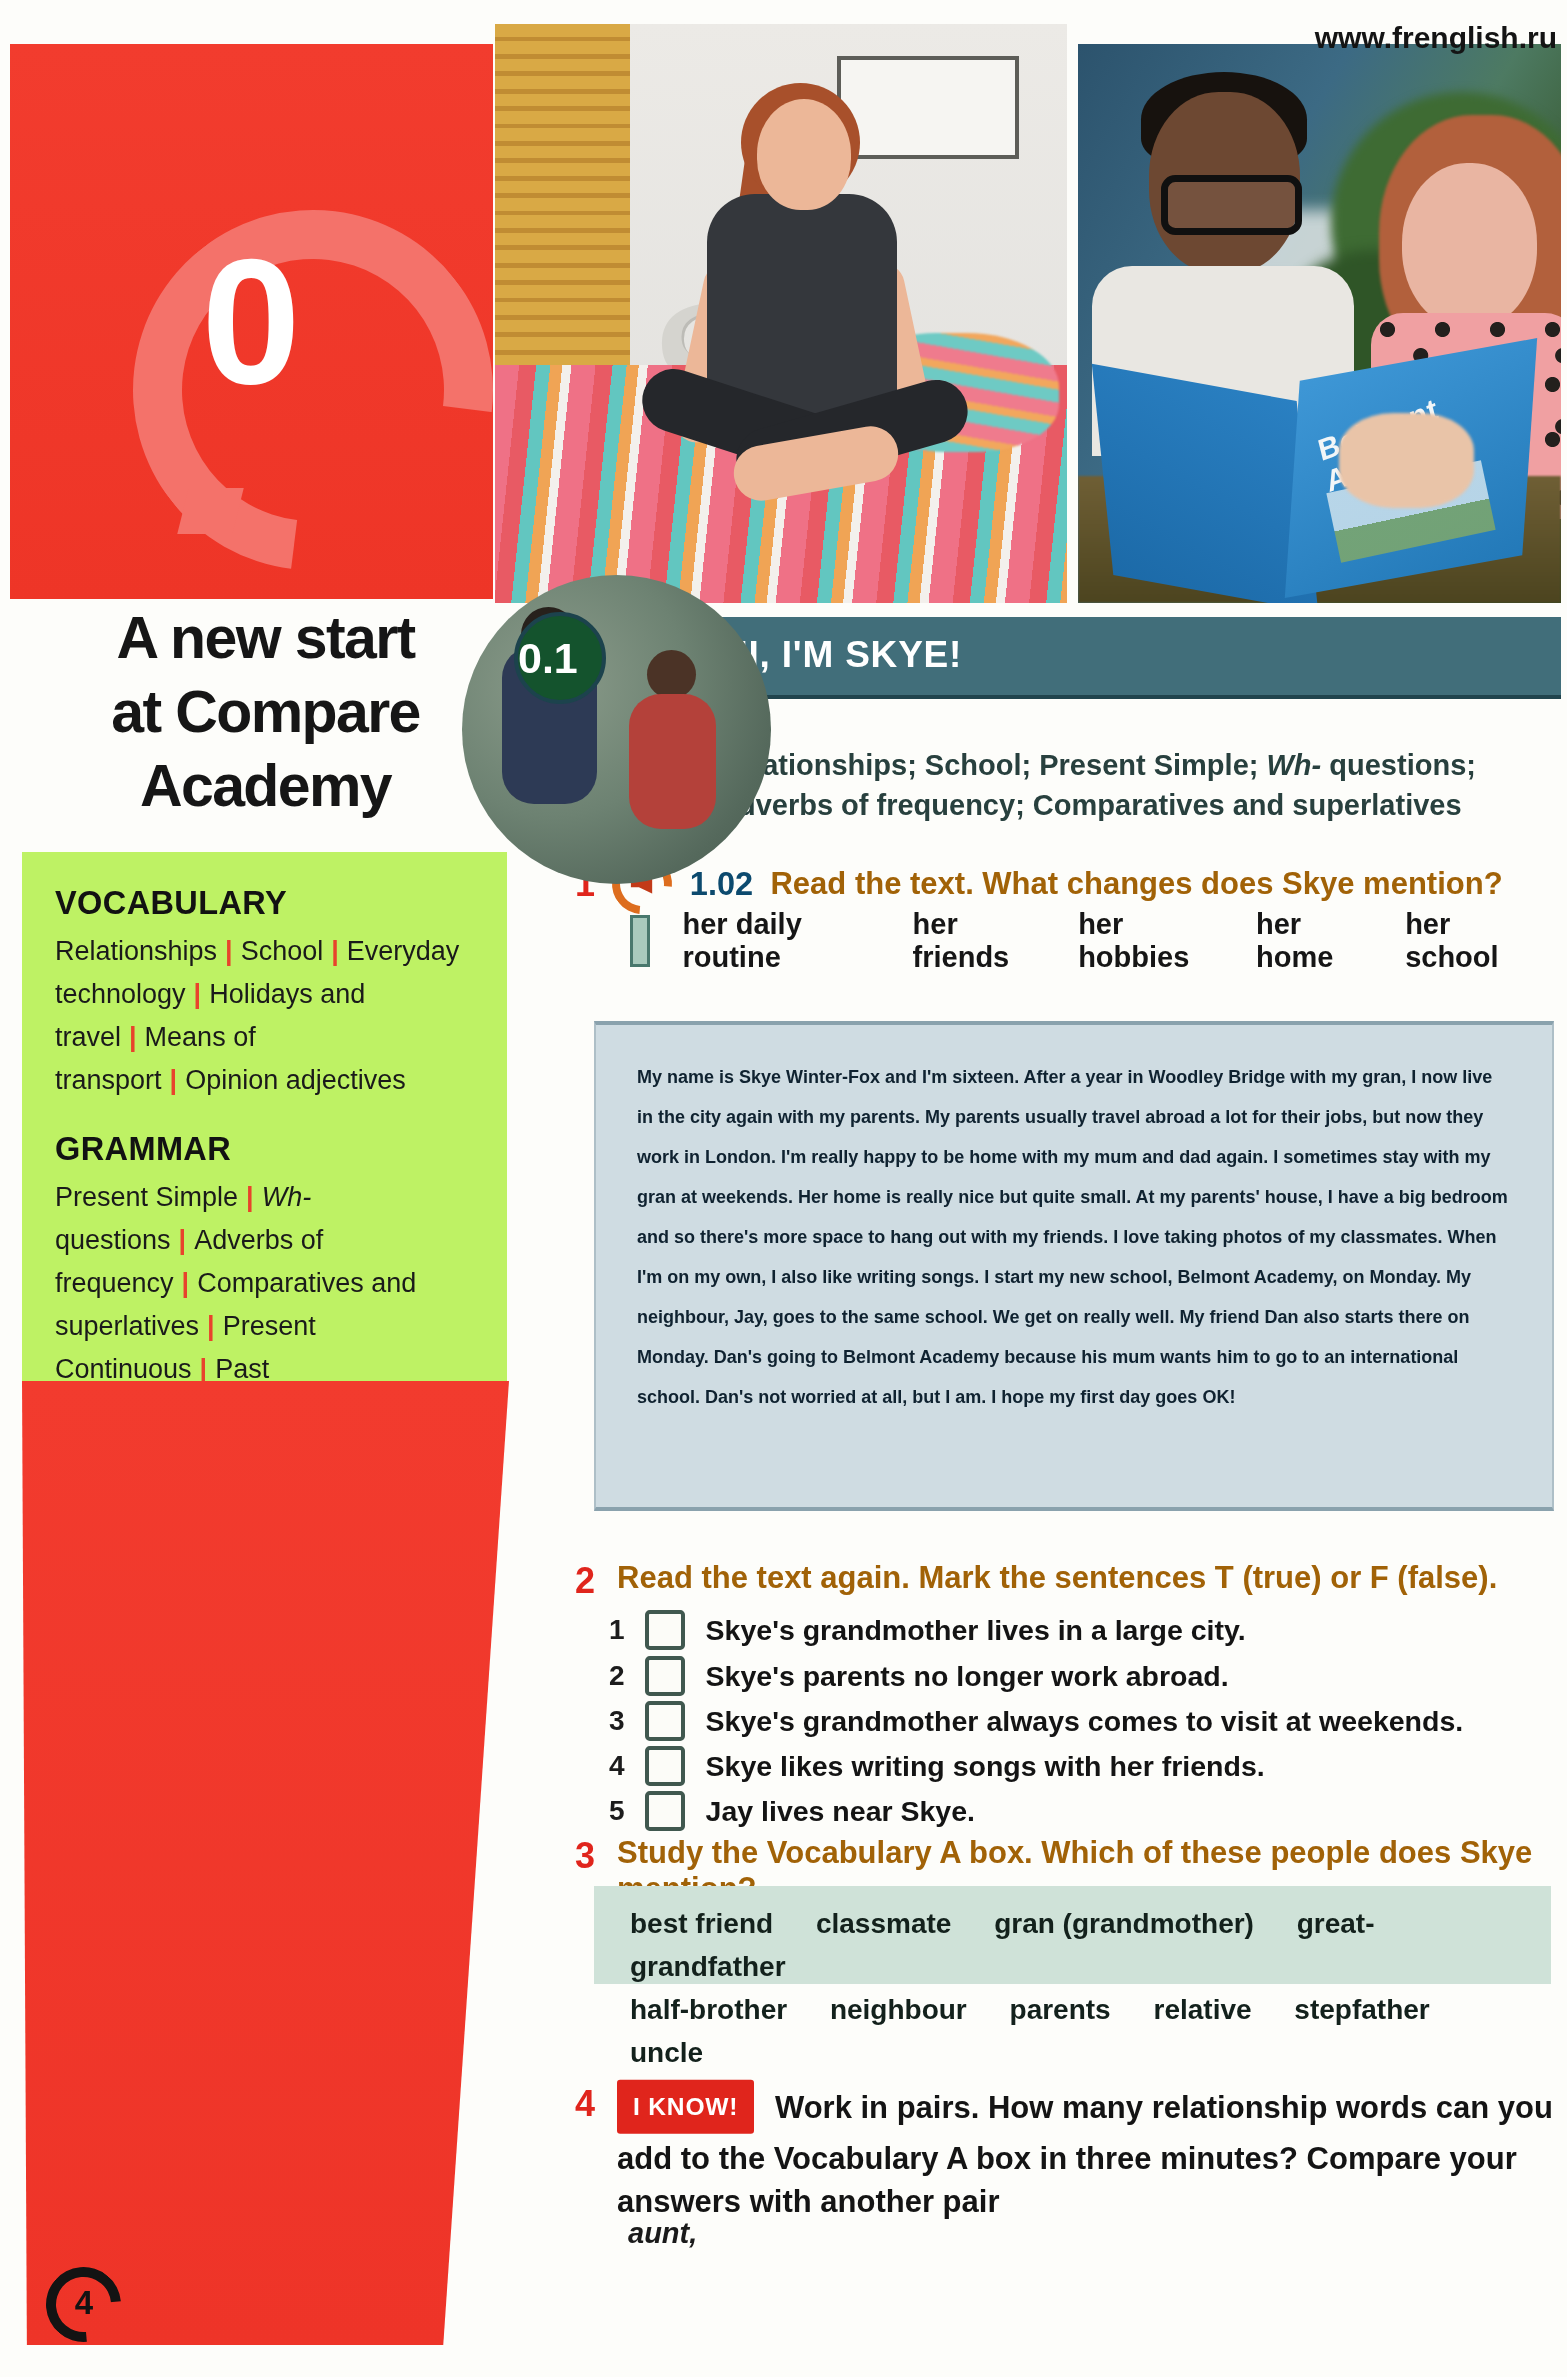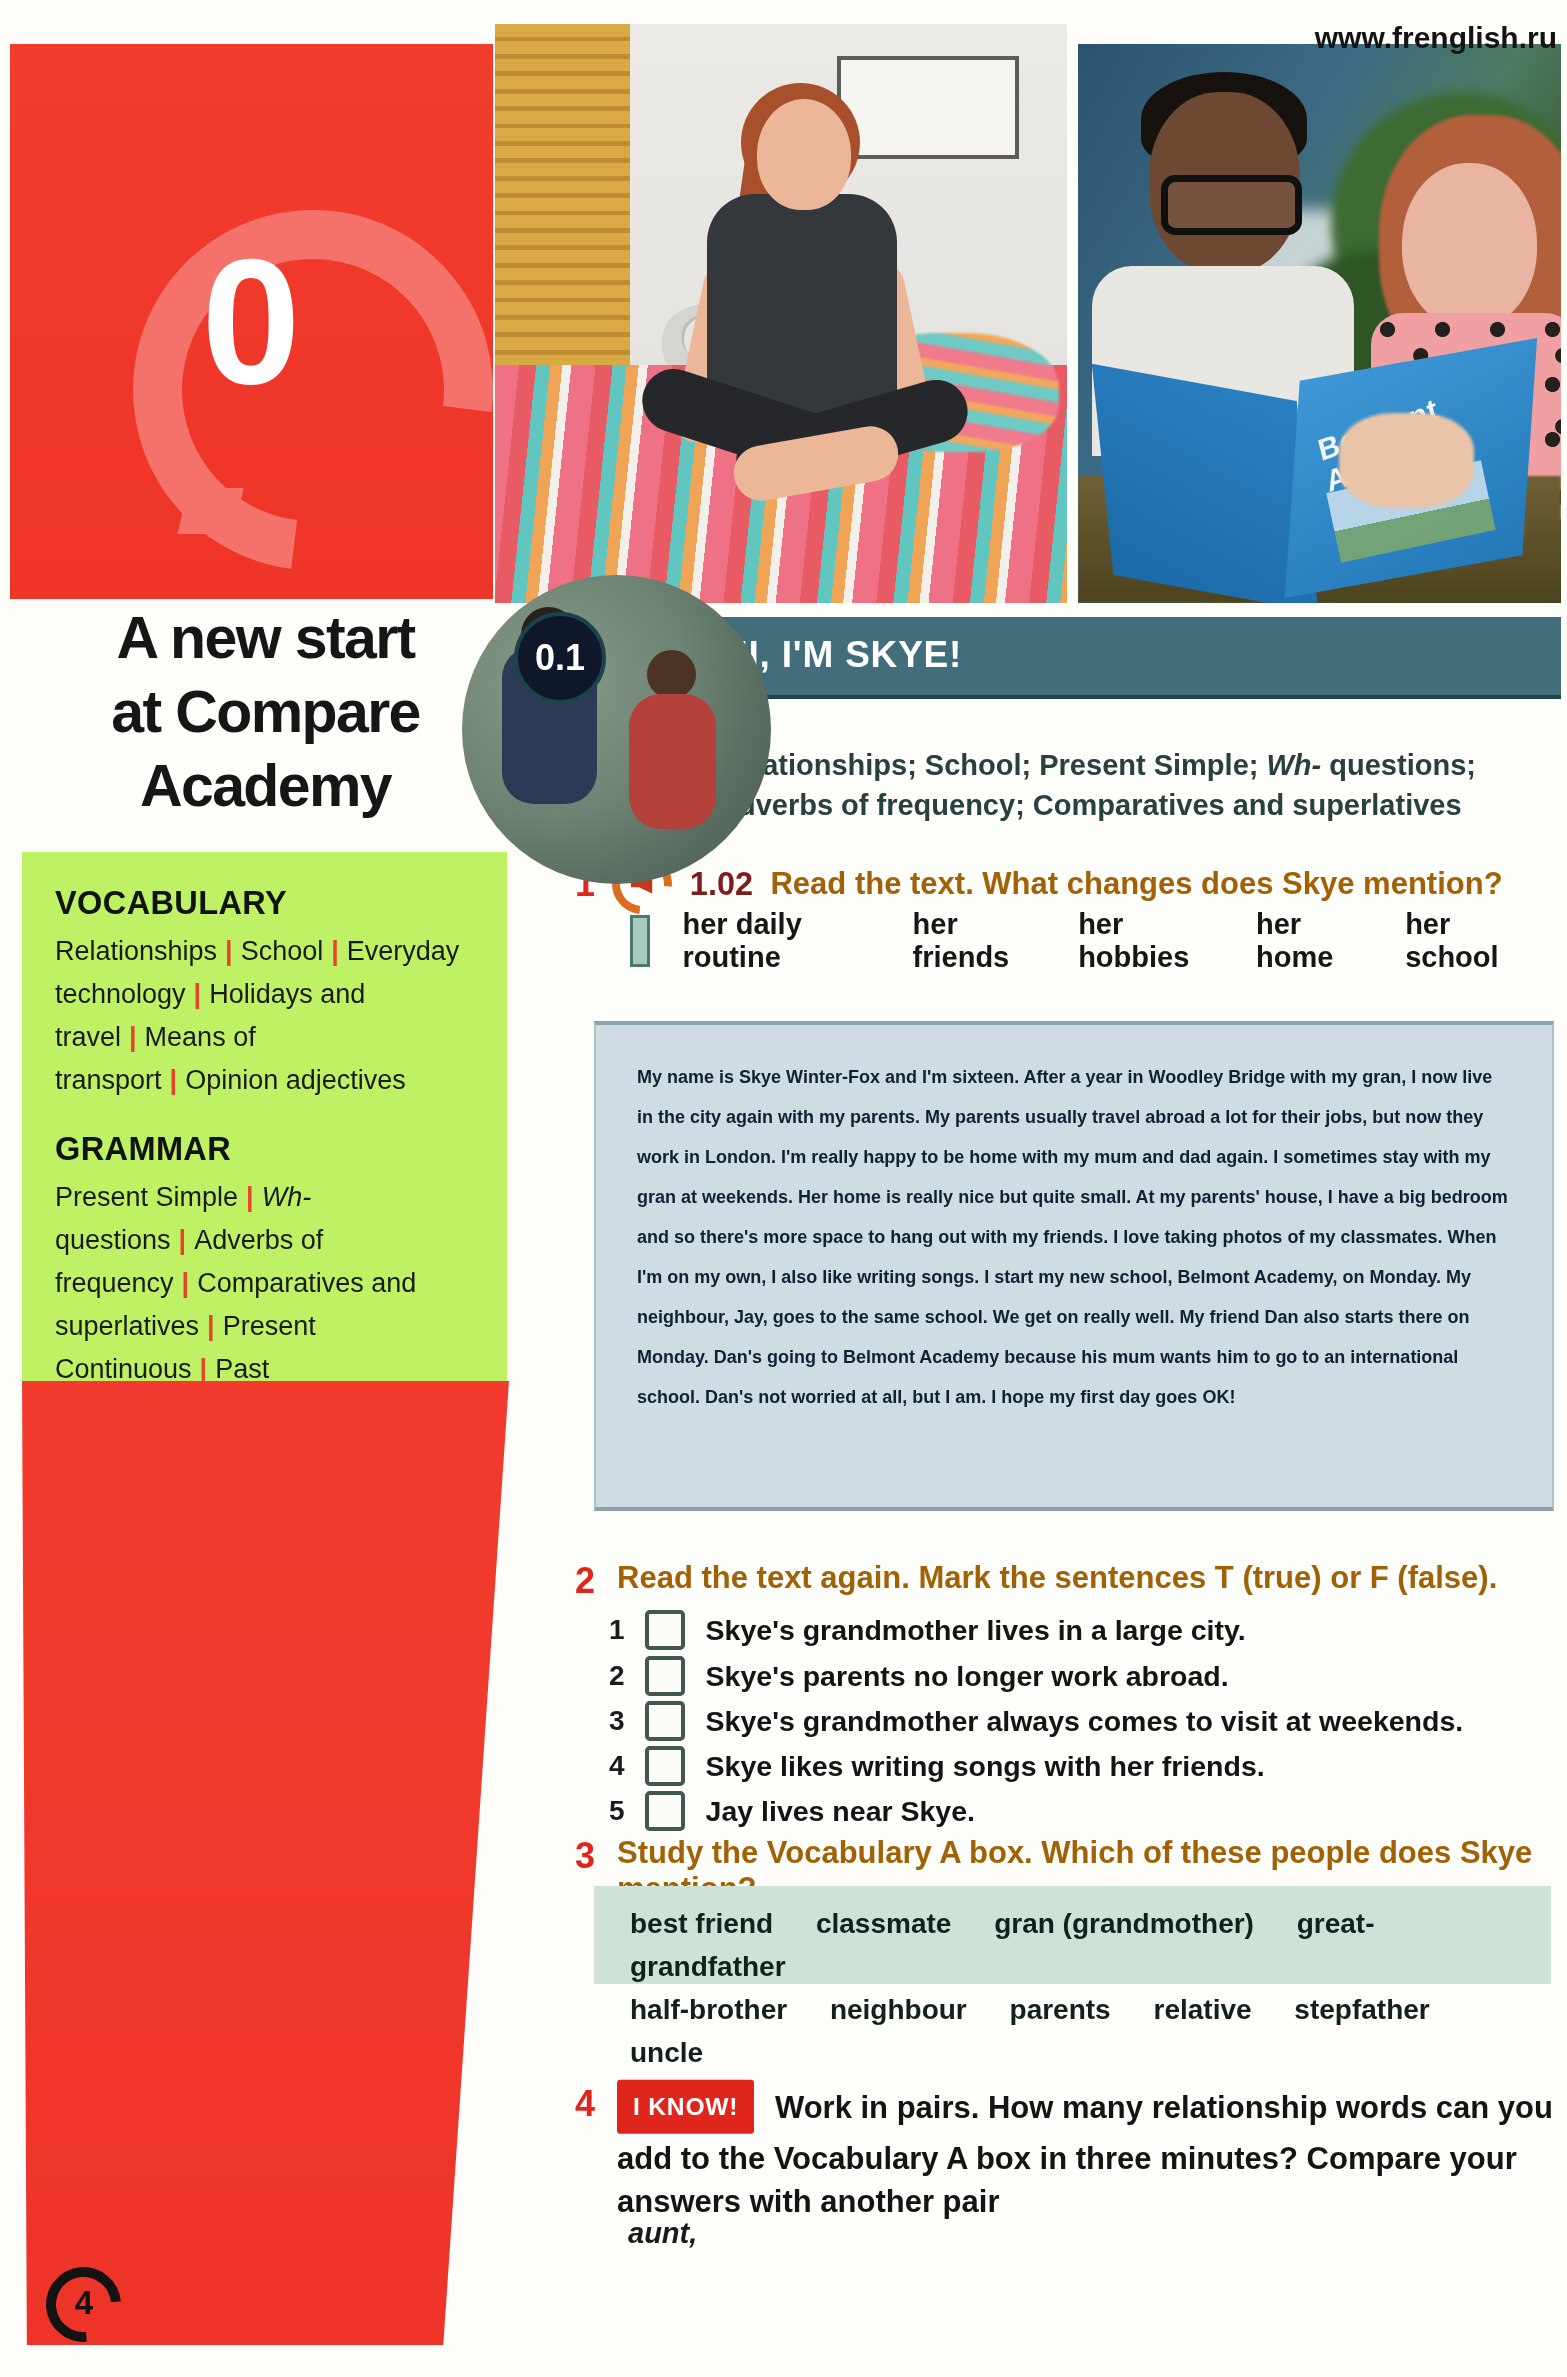--- a/index.html
+++ b/index.html
@@ -58,23 +58,23 @@
 
   
   .unit-title{position:absolute;left:28px;top:601px;width:475px;text-align:center;
               font-size:59px;line-height:74px;font-weight:bold;letter-spacing:-1.6px;color:#161616;}
   .lesson-circle{position:absolute;left:462px;top:575px;width:309px;height:309px;border-radius:50%;overflow:hidden;z-index:6;
        background:radial-gradient(circle at 30% 35%,#8a9b8a,#6d8272 45%,#55695c 75%,#47594e);}
   .fig1{position:absolute;left:40px;top:71px;width:95px;height:158px;border-radius:32px;background:#2d3a55;}
   .fig1h{position:absolute;left:59px;top:32px;width:55px;height:55px;border-radius:50%;background:#27211c;}
   .fig2{position:absolute;right:55px;top:119px;width:87px;height:135px;border-radius:32px;background:#b4413a;}
   .fig2h{position:absolute;right:75px;top:75px;width:49px;height:49px;border-radius:50%;background:#4b3326;}
-  .lesson-badge{position:absolute;left:514px;top:612px;width:84px;height:84px;border-radius:50%;background:#0f172a;
-       border:4px solid #1c434d;z-index:7;display:flex;align-items:center;justify-content:center;
-       color:#fff;font-size:36px;font-weight:bold;}
+  .lesson-badge{position:absolute;left:514px;top:612px;width:84px;height:84px;border-radius:50%;background:#14532d;
+       border:4px solid #1c434d;z-index:7;display:flex;align-items:center;
+       color:#fff;font-size:43px;font-weight:bold;}
   .lesson-banner{position:absolute;left:634px;top:617px;width:927px;height:78px;background:#416e7a;
        border-bottom:4.8px solid #21444d;z-index:5;}
   .lesson-banner span{display:block;padding-left:87px;line-height:75px;color:#fff;font-size:37px;font-weight:bold;letter-spacing:0.8px;}
   .lesson-topics{position:absolute;left:717px;top:745px;width:777px;font-size:29px;line-height:40px;
        font-weight:bold;color:#28403e;}
 
   
   .side-pink{position:absolute;left:22px;top:852px;width:485px;height:529px;background:#bef264;padding:0;}
   .side-pink .inner{padding:33px 32px 0 33px;}
   .side-h{font-size:32.5px;font-weight:bold;color:#121212;letter-spacing:0.4px;margin:0 0 8px 0;}
@@ -91,21 +91,21 @@
 
   
   .exnum{color:#e0251c;font-weight:bold;font-size:36px;}
   .exhead{font-weight:bold;font-size:31px;color:#a16207;}
 
   .ex1{position:absolute;left:575px;top:854px;display:flex;align-items:center;gap:17.4px;}
   .audio-ring{position:relative;width:44px;height:44px;border-radius:50%;border:8.7px solid #dd6d1e;
        border-bottom-color:transparent;transform:rotate(-40deg);flex:none;}
   .speaker{position:absolute;left:11px;top:11px;width:22px;height:20.6px;background:#c23a18;transform:rotate(40deg);
        clip-path:polygon(0 32%,38% 32%,100% 0,100% 100%,38% 68%,0 68%);}
-  .track{color:#7f1d1d;font-weight:bold;font-size:32.5px;}
+  .track{color:#0c4a6e;font-weight:bold;font-size:32.5px;}
 
   .options{position:absolute;left:630px;top:908px;display:flex;align-items:center;}
   .opt-bar{width:13.5px;height:46px;background:#a9cabd;border:3.2px solid #49786d;margin-right:33px;flex:none;}
   .options .w{font-size:29px;color:#161616;margin-right:38px;font-weight:bold;}
 
   .reading-box{position:absolute;left:594px;top:1021px;width:960px;height:490px;background:#cfdce2;
        border-top:4.8px solid #8aa2ad;border-bottom:4.8px solid #8aa2ad;border-left:2.4px solid #aebfc7;border-right:2.4px solid #aebfc7;
        box-sizing:border-box;}
   .reading-box p{margin:8px;padding:24px 33px;font-size:18px;line-height:40px;color:#0f2230;font-weight:bold;}
 

